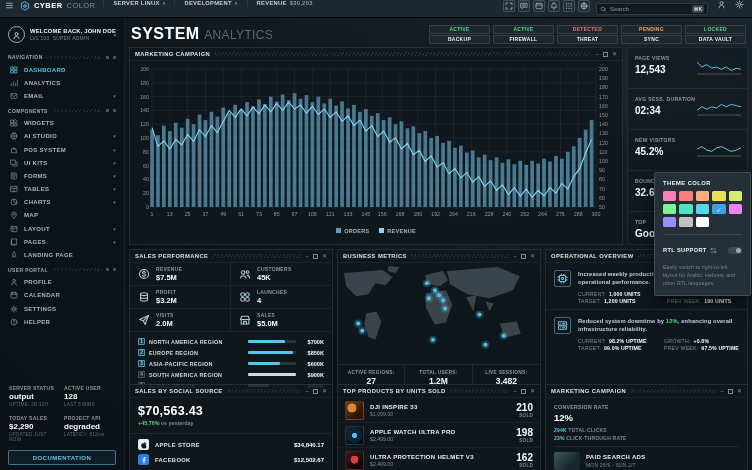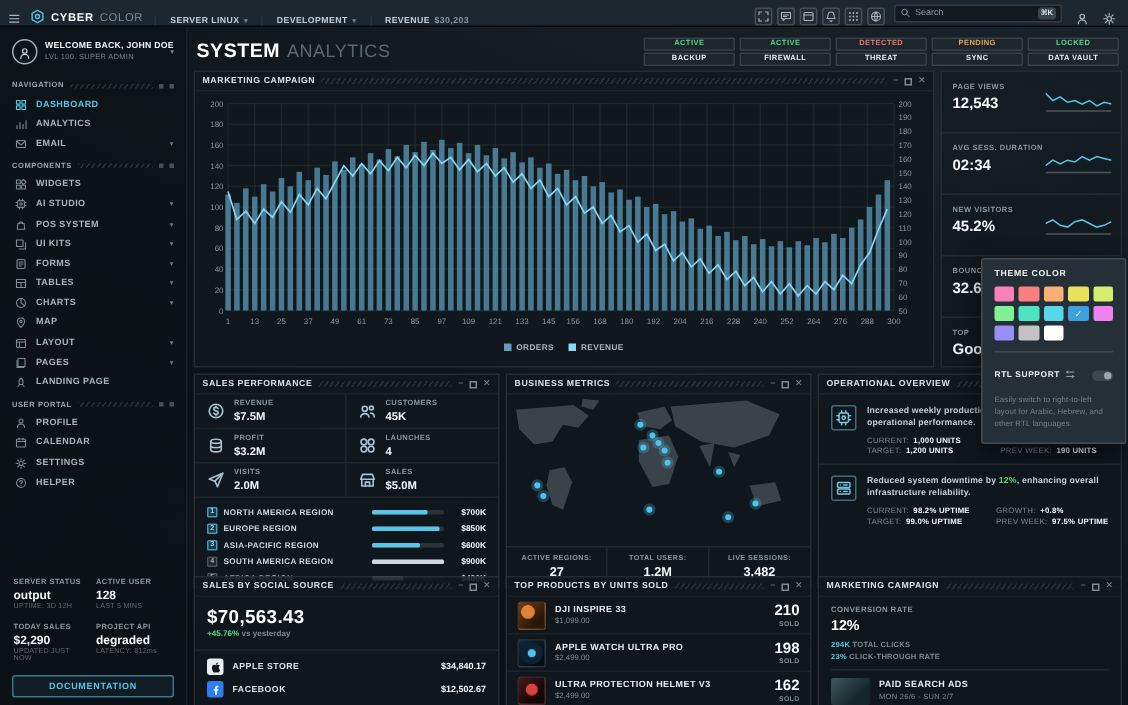--- a/index.html
+++ b/index.html
@@ -5,21 +5,21 @@
   *{margin:0;padding:0;box-sizing:border-box}
   html,body{background:#05080a}
   body{font-family:"Liberation Sans","DejaVu Sans",sans-serif;color:#dfe7ec;-webkit-font-smoothing:antialiased}
   .app{position:relative;width:752px;height:470px;overflow:hidden;
     background:linear-gradient(205deg,#1a242c 0%,#11191f 35%,#0b1116 70%,#080d11 100%)}
   .app::before{content:"";position:absolute;inset:0;pointer-events:none;
     background:radial-gradient(ellipse 300px 120px at 62% 42%,rgba(150,170,180,.07),transparent 70%),
                radial-gradient(ellipse 260px 100px at 20% 75%,rgba(120,140,150,.05),transparent 70%),
                radial-gradient(ellipse 200px 90px at 85% 20%,rgba(140,160,170,.05),transparent 70%)}
   
-  .nav{position:absolute;top:0;left:0;right:0;height:18px;display:flex;align-items:flex-end;
+  .nav{position:absolute;top:0;left:0;right:0;height:18px;display:flex;align-items:flex-start;
     background:#1d2730;border-bottom:1px solid #04070a;z-index:40}
   .nav-btn{display:flex;align-items:center;justify-content:center;color:#aab6bd;background:none;border:none;cursor:pointer}
   .hamburger{width:18px;font-size:9px}
   .brand{display:flex;align-items:center;gap:4px;padding:0 8px 0 2px}
   .brand .logo{color:#58c5ea;font-size:10px;display:flex}
   .brand .b{font-weight:bold;font-size:7.5px;letter-spacing:.06em;color:#fff}
   .brand .l{font-size:7.5px;letter-spacing:.06em;color:#7e8b93}
   .nav-menus{display:flex;align-items:stretch}
   .menu-item{display:flex;align-items:center;gap:3px;padding:0 9px;border-left:1px solid rgba(255,255,255,.07);
     font-size:5.8px;font-weight:bold;letter-spacing:.05em;color:#c3ced4;cursor:pointer}
@@ -59,21 +59,21 @@
   .s-item.active .ic{color:#58c5ea}
   .side-status{margin-top:auto;display:grid;grid-template-columns:1fr 1fr;gap:8px 4px;padding:0 9px 8px}
   .st-label{font-size:5px;font-weight:bold;letter-spacing:.06em;color:#8b979e}
   .st-value{font-size:8px;font-weight:bold;color:#f4f8fa;margin:1px 0}
   .st-sub{font-size:4.8px;color:#5c686f;letter-spacing:.03em}
   .doc-btn{margin:0 8px;height:15px;border:1px solid rgba(88,197,234,.55);border-radius:2px;
     background:rgba(88,197,234,.07);color:#58c5ea;font-size:6px;font-weight:bold;letter-spacing:.08em;cursor:pointer;font-family:inherit}
   
   .main{position:absolute;top:18px;left:125px;right:0;bottom:0;padding:3px 4px 0}
   .main-head{display:flex;align-items:center;justify-content:space-between;height:26px;padding:0 2px}
-  .mh-title .tb{font-size:13px;font-weight:bold;letter-spacing:.03em;color:#fff}
+  .mh-title .tb{font-size:16px;font-weight:bold;letter-spacing:.03em;color:#fff}
   .mh-title .tl{font-size:12px;letter-spacing:.03em;color:#5c6870}
   .badges{display:flex;gap:3px}
   .badge{width:61px;display:flex;flex-direction:column;gap:1px;cursor:pointer}
   .badge div{height:9px;display:flex;align-items:center;justify-content:center;font-size:5px;font-weight:bold;
     letter-spacing:.06em;background:#1d262d;border:1px solid rgba(255,255,255,.12);border-radius:1px}
   .badge .b-label{color:#e8eef1}
   
   .panel{background:rgba(16,24,30,.88);border:1px solid rgba(255,255,255,.09);display:flex;flex-direction:column;min-width:0}
   .ph{display:flex;align-items:center;gap:4px;height:13px;padding:0 5px;flex:none;border-bottom:1px solid rgba(255,255,255,.05)}
   .pt{font-size:5.8px;font-weight:bold;letter-spacing:.07em;color:#dbe3e8;white-space:nowrap}

